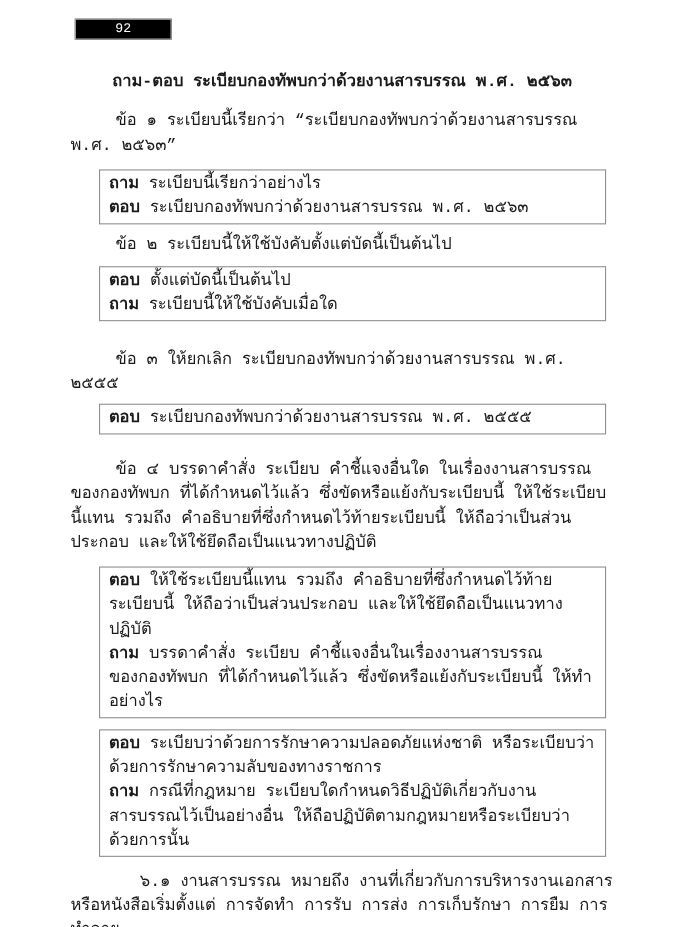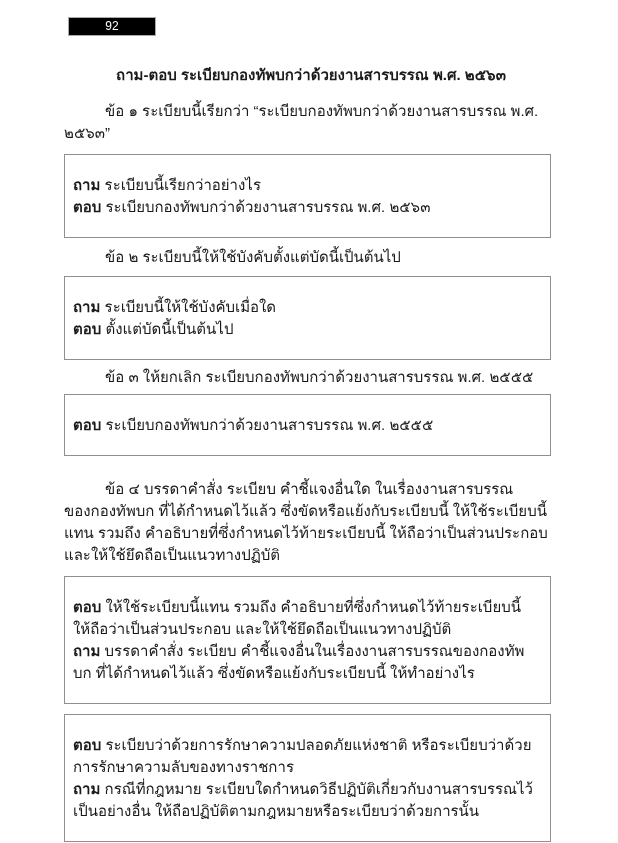--- a/index.html
+++ b/index.html
@@ -2,21 +2,21 @@
 <html><head>
 <meta charset="utf-8">
 <style>
   * { margin: 0; padding: 0; box-sizing: border-box; }
   html, body { background: #ffffff; }
   .page {
     position: relative;
     width: 618px;
     height: 843px;
     background: #ffffff;
-    font-family: Liberation Sans, sans-serif;
+    font-family: Liberation Mono, monospace;
     font-size: 15px;
     line-height: 22px;
     color: #1a1a1a;
     overflow: hidden;
   }
   .pagenum-box {
     position: absolute;
     left: 68px;
     top: 17px;
     width: 88px;
@@ -41,31 +41,31 @@
   .clause {
     text-indent: 41px;
     line-height: 22px;
   }
   .subclause {
     text-indent: 63px;
     line-height: 22px;
   }
   .qa-box {
     border: 1px solid #8f8f8f;
-    margin-left: 0;
+    margin-left: 26px;
     margin-right: 7px;
-    padding: 19px 8px;
+    padding: 2px 8px;
   }
   .qa-line { line-height: 22px; }
   .lbl { font-weight: bold; }
   .mt14 { margin-top: 14px; }
   .mt12 { margin-top: 12px; }
   .mt10 { margin-top: 10px; }
   .mt8  { margin-top: 8px; }
-  .mt7  { margin-top: 6px; }
+  .mt7  { margin-top: 25px; }
   .mt6  { margin-top: 6px; }
   .mt5  { margin-top: 22px; }
   .footer {
     position: absolute;
     left: 64px;
     right: 60px;
     top: 848px;
   }
   .footer-rule {
     height: 2px;
@@ -96,22 +96,22 @@
     <p class="clause mt14">ข้อ ๑ ระเบียบนี้เรียกว่า “ระเบียบกองทัพบกว่าด้วยงานสารบรรณ พ.ศ. ๒๕๖๓”</p>
 
     <div class="qa-box mt10">
       <p class="qa-line"><span class="lbl">ถาม</span> <span>ระเบียบนี้เรียกว่าอย่างไร</span></p>
       <p class="qa-line"><span class="lbl">ตอบ</span> <span>ระเบียบกองทัพบกว่าด้วยงานสารบรรณ พ.ศ. ๒๕๖๓</span></p>
     </div>
 
     <p class="clause mt8">ข้อ ๒ ระเบียบนี้ให้ใช้บังคับตั้งแต่บัดนี้เป็นต้นไป</p>
 
     <div class="qa-box mt8">
+      <p class="qa-line"><span class="lbl">ตอบ</span> <span>ตั้งแต่บัดนี้เป็นต้นไป</span></p>
       <p class="qa-line"><span class="lbl">ถาม</span> <span>ระเบียบนี้ให้ใช้บังคับเมื่อใด</span></p>
-      <p class="qa-line"><span class="lbl">ตอบ</span> <span>ตั้งแต่บัดนี้เป็นต้นไป</span></p>
     </div>
 
     <p class="clause mt7">ข้อ ๓ ให้ยกเลิก ระเบียบกองทัพบกว่าด้วยงานสารบรรณ พ.ศ. ๒๕๕๕</p>
 
     <div class="qa-box mt6">
       <p class="qa-line"><span class="lbl">ตอบ</span> <span>ระเบียบกองทัพบกว่าด้วยงานสารบรรณ พ.ศ. ๒๕๕๕</span></p>
     </div>
 
     <p class="clause mt5">ข้อ ๔ บรรดาคำสั่ง ระเบียบ คำชี้แจงอื่นใด ในเรื่องงานสารบรรณของกองทัพบก ที่ได้กำหนดไว้แล้ว ซึ่งขัดหรือแย้งกับระเบียบนี้ ให้ใช้ระเบียบนี้แทน รวมถึง คำอธิบายที่ซึ่งกำหนดไว้ท้ายระเบียบนี้ ให้ถือว่าเป็นส่วนประกอบ และให้ใช้ยึดถือเป็นแนวทางปฏิบัติ</p>
 

